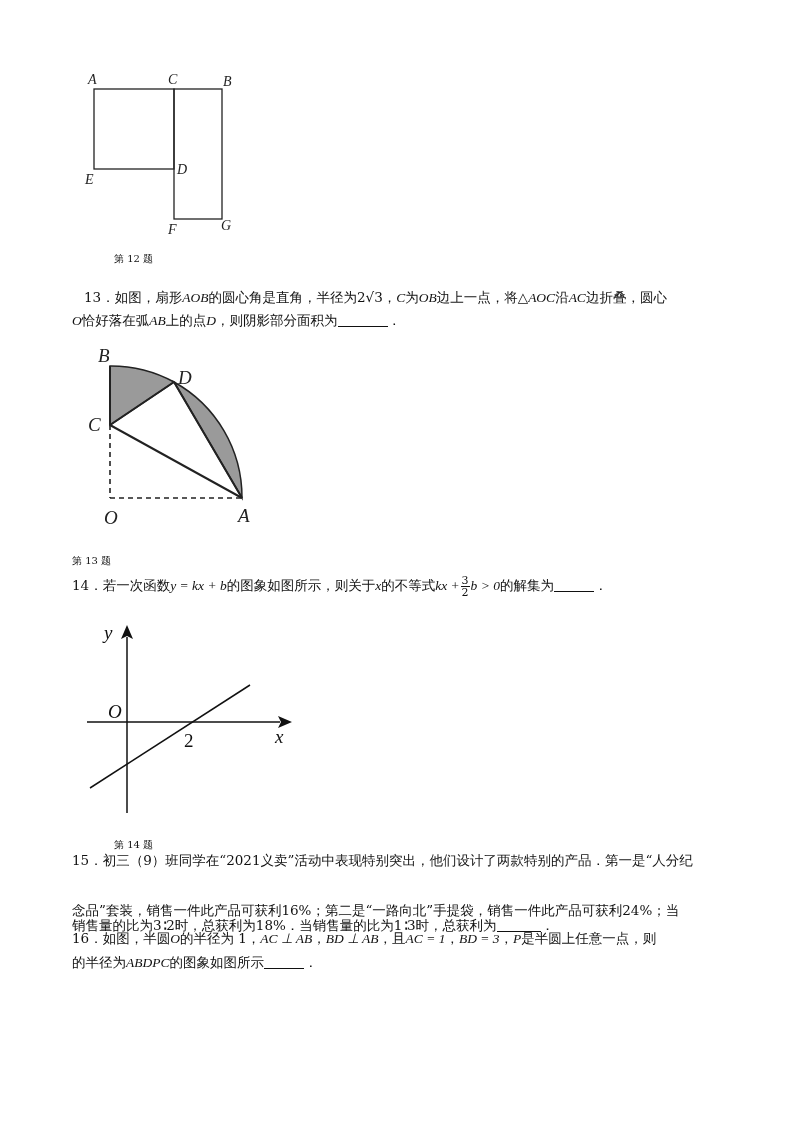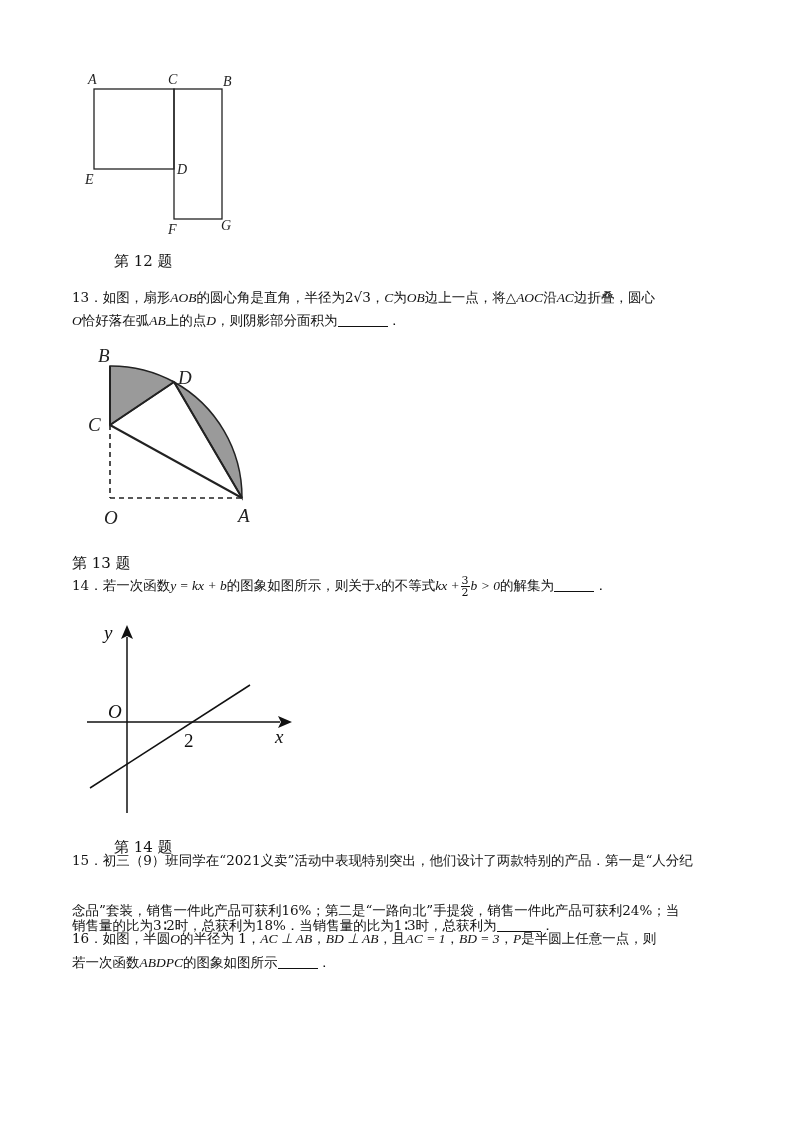--- a/index.html
+++ b/index.html
@@ -1,20 +1,20 @@
 <!DOCTYPE html>
 <html><head>
 <meta charset="utf-8">
 <style>
   html, body { margin:0; padding:0; background:#ffffff; }
   body { width:794px; height:1123px; position:relative; overflow:hidden;
          font-family:"DejaVu Serif", "Liberation Serif", serif; color:#111; }
   .abs { position:absolute; }
   .line { position:absolute; left:72px; font-size:13.5px; white-space:nowrap; line-height:20px; }
-  .cap { font-size:15px; }
+  .cap { font-size:10px; }
   .lbl { font-family:"Liberation Serif", serif; font-style:italic; }
   i.v { font-family:"Liberation Serif", serif; font-style:italic; }
   .blank { display:inline-block; border-bottom:1px solid #111; height:14px; vertical-align:-2px; }
   .frac { display:inline-block; vertical-align:middle; text-align:center; font-size:11px; line-height:11px; margin:0 1px; }
   .frac span { display:block; }
   .frac .num { border-bottom:1px solid #111; padding:0 1px; }
 </style>
 </head>
 <body>
 
@@ -28,21 +28,21 @@
     <text x="88" y="14">C</text>
     <text x="143" y="16">B</text>
     <text x="5" y="114">E</text>
     <text x="97" y="104">D</text>
     <text x="88" y="164">F</text>
     <text x="141" y="160">G</text>
   </g>
 </svg>
 <div class="abs cap" style="left:114px;top:252px;">第 12 题</div>
 
-<div class="line" style="top:287px;">
+<div class="line" style="top:287px;margin-left:12px;">
   <span>13．如图，扇形</span><i class="v">AOB</i><span>的圆心角是直角，半径为</span><span>2√3</span><span>，</span><i class="v">C</i><span>为</span><i class="v">OB</i><span>边上一点，将△</span><i class="v">AOC</i><span>沿</span><i class="v">AC</i><span>边折叠，圆心</span>
 </div>
 <div class="line" style="top:310px;">
   <i class="v">O</i><span>恰好落在弧</span><i class="v">AB</i><span>上的点</span><i class="v">D</i><span>，则阴影部分面积为</span><span class="blank" style="width:50px;"></span><span>．</span>
 </div>
 
 <svg class="abs" style="left:78px;top:340px;" width="200" height="190" viewBox="0 0 200 190">
 
   <path d="M32,26 A132,132 0 0 1 96,42 L32,85 Z" fill="#9a9a9a" stroke="#222" stroke-width="1.5"></path>
   <path d="M96,42 A132,132 0 0 1 164,158 Z" fill="#9a9a9a" stroke="#222" stroke-width="1.5"></path>
@@ -91,14 +91,14 @@
 <div class="line" style="top:850px;">15．初三（9）班同学在“2021义卖”活动中表现特别突出，他们设计了两款特别的产品．第一是“人分纪</div>
 <div class="line" style="top:900px;">念品”套装，销售一件此产品可获利16%；第二是“一路向北”手提袋，销售一件此产品可获利24%；当</div>
 <div class="line" style="top:915px;">
   <span>销售量的比为3∶2时，总获利为18%．当销售量的比为1∶3时，总获利为</span><span class="blank" style="width:44px;"></span><span>．</span>
 </div>
 
 <div class="line" style="top:928px;">
   <span>16．如图，半圆</span><i class="v">O</i><span>的半径为 1，</span><i class="v">AC ⊥ AB</i><span>，</span><i class="v">BD ⊥ AB</i><span>，且</span><i class="v">AC = 1</i><span>，</span><i class="v">BD = 3</i><span>，</span><i class="v">P</i><span>是半圆上任意一点，则</span>
 </div>
 <div class="line" style="top:952px;">
-  <span>若一次函数</span><i class="v">ABDPC</i><span>的图象如图所示</span><span class="blank" style="width:40px;"></span><span>．</span>
+  <span>的半径为</span><i class="v">ABDPC</i><span>的图象如图所示</span><span class="blank" style="width:40px;"></span><span>．</span>
 </div>
 
 </body></html>

